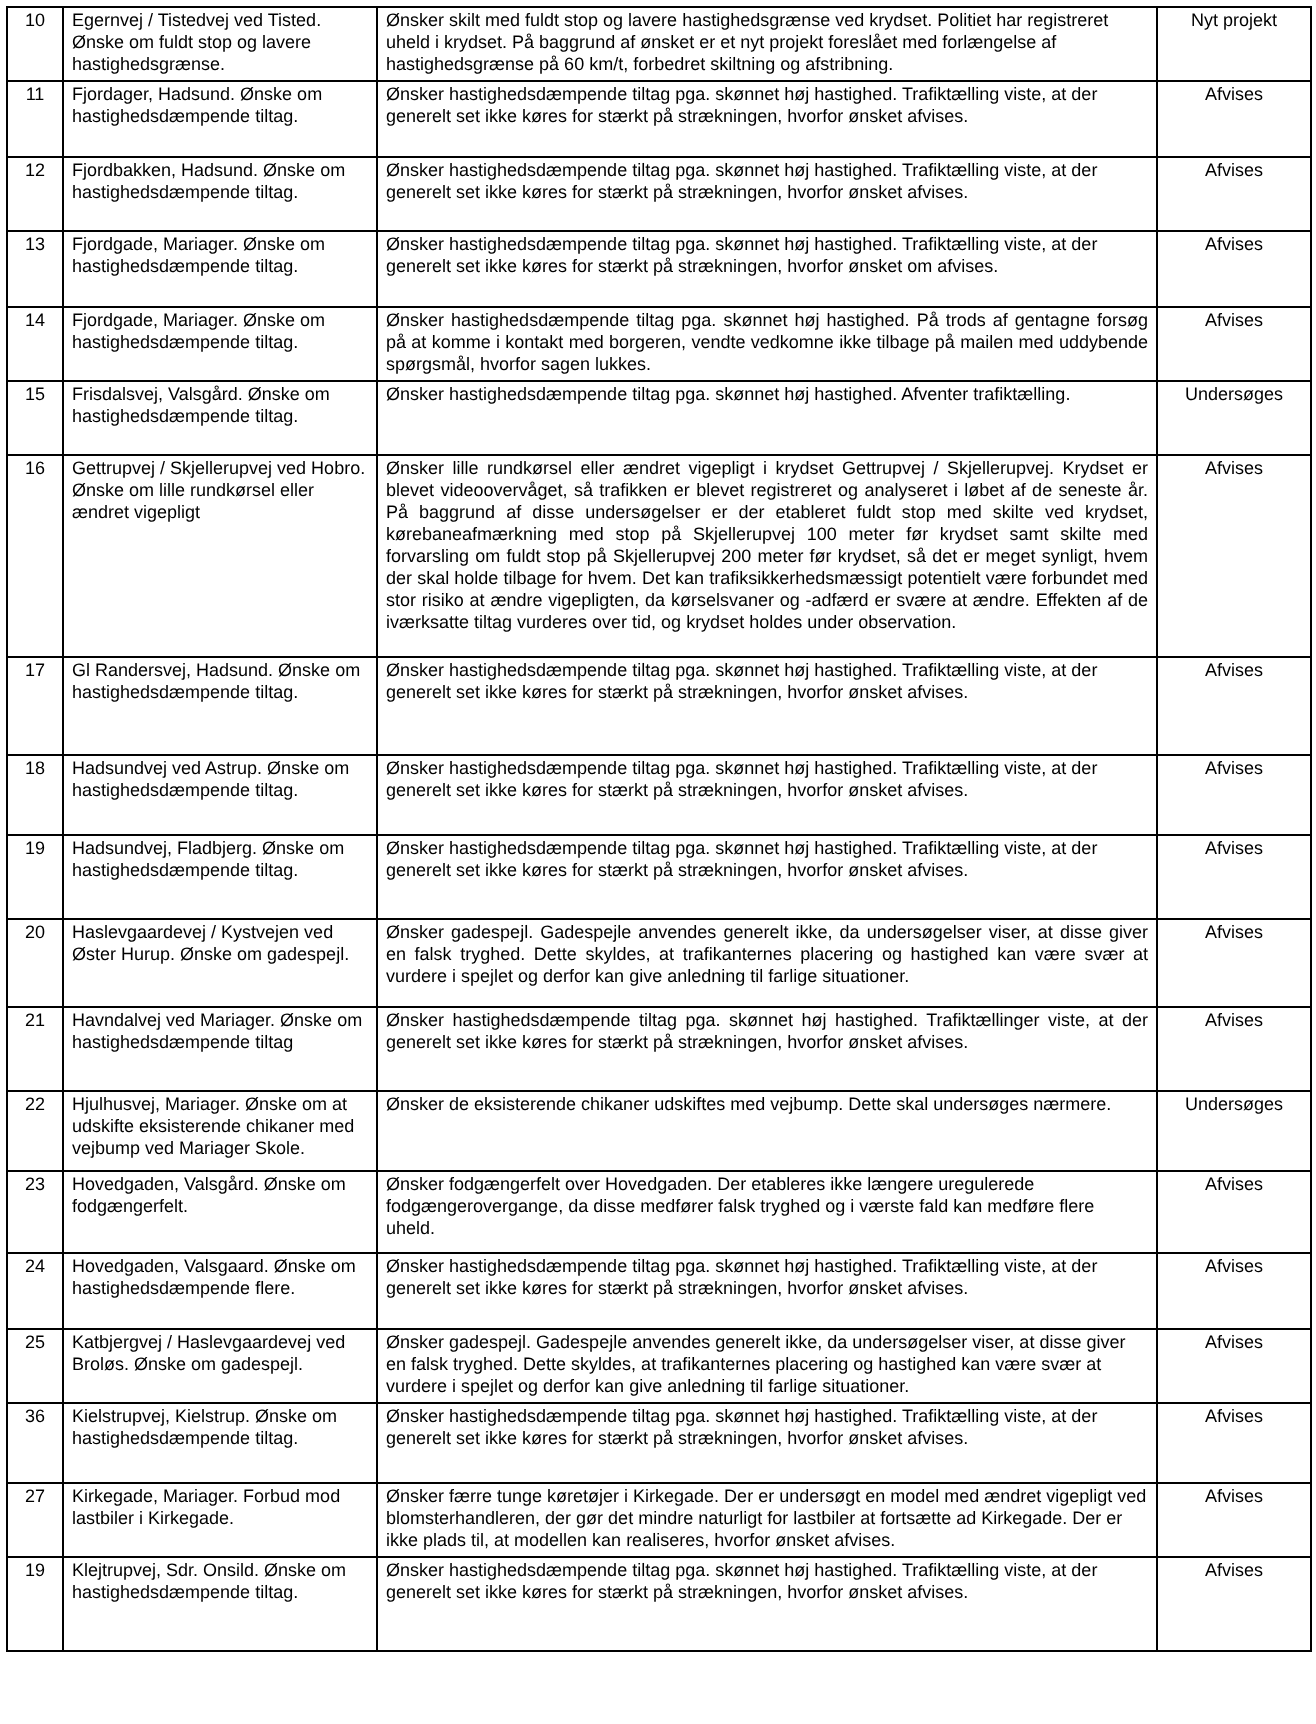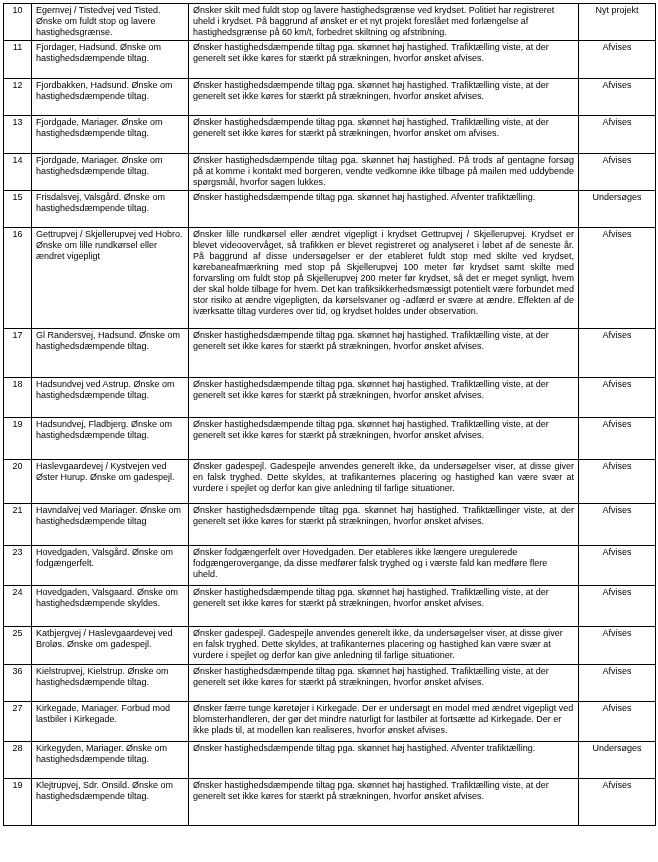--- a/index.html
+++ b/index.html
@@ -159,31 +159,37 @@
     <td class="cell-status">Afvises</td>
   </tr>
 
   <tr>
     <td class="cell-nr">21</td>
     <td class="cell-loc">Havndalvej ved Mariager. Ønske om hastighedsdæmpende tiltag</td>
     <td class="cell-desc">Ønsker hastighedsdæmpende tiltag pga. skønnet høj hastighed. Trafiktællinger viste, at der generelt set ikke køres for stærkt på strækningen, hvorfor ønsket afvises.</td>
     <td class="cell-status">Afvises</td>
   </tr>
 
+  <tr>
+    <td class="cell-nr">22</td>
+    <td class="cell-loc">Hjulhusvej, Mariager. Ønske om at udskifte eksisterende chikaner med vejbump ved Mariager Skole.</td>
+    <td class="cell-desc">Ønsker de eksisterende chikaner udskiftes med vejbump. Dette skal undersøges nærmere.</td>
+    <td class="cell-status">Undersøges</td>
+  </tr>
 
   <tr>
     <td class="cell-nr">23</td>
     <td class="cell-loc">Hovedgaden, Valsgård. Ønske om fodgængerfelt.</td>
     <td class="cell-desc">Ønsker fodgængerfelt over Hovedgaden. Der etableres ikke længere uregulerede fodgængerovergange, da disse medfører falsk tryghed og i værste fald kan medføre flere uheld.</td>
     <td class="cell-status">Afvises</td>
   </tr>
 
   <tr>
     <td class="cell-nr">24</td>
-    <td class="cell-loc">Hovedgaden, Valsgaard. Ønske om hastighedsdæmpende skyldes.</td>
+    <td class="cell-loc">Hovedgaden, Valsgaard. Ønske om hastighedsdæmpende flere.</td>
     <td class="cell-desc">Ønsker hastighedsdæmpende tiltag pga. skønnet høj hastighed. Trafiktælling viste, at der generelt set ikke køres for stærkt på strækningen, hvorfor ønsket afvises.</td>
     <td class="cell-status">Afvises</td>
   </tr>
 
   <tr>
     <td class="cell-nr">25</td>
     <td class="cell-loc">Katbjergvej / Haslevgaardevej ved Broløs. Ønske om gadespejl.</td>
     <td class="cell-desc">Ønsker gadespejl. Gadespejle anvendes generelt ikke, da undersøgelser viser, at disse giver en falsk tryghed. Dette skyldes, at trafikanternes placering og hastighed kan være svær at vurdere i spejlet og derfor kan give anledning til farlige situationer.</td>
     <td class="cell-status">Afvises</td>
   </tr>
@@ -195,26 +201,20 @@
     <td class="cell-status">Afvises</td>
   </tr>
 
   <tr>
     <td class="cell-nr">27</td>
     <td class="cell-loc">Kirkegade, Mariager. Forbud mod lastbiler i Kirkegade.</td>
     <td class="cell-desc">Ønsker færre tunge køretøjer i Kirkegade. Der er undersøgt en model med ændret vigepligt ved blomsterhandleren, der gør det mindre naturligt for lastbiler at fortsætte ad Kirkegade. Der er ikke plads til, at modellen kan realiseres, hvorfor ønsket afvises.</td>
     <td class="cell-status">Afvises</td>
   </tr>
 
-  <tr>
-    <td class="cell-nr">28</td>
-    <td class="cell-loc">Kirkegyden, Mariager. Ønske om hastighedsdæmpende tiltag.</td>
-    <td class="cell-desc">Ønsker hastighedsdæmpende tiltag pga. skønnet høj hastighed. Afventer trafiktælling.</td>
-    <td class="cell-status">Undersøges</td>
-  </tr>
 
   <tr>
     <td class="cell-nr">19</td>
     <td class="cell-loc">Klejtrupvej, Sdr. Onsild. Ønske om hastighedsdæmpende tiltag.</td>
     <td class="cell-desc">Ønsker hastighedsdæmpende tiltag pga. skønnet høj hastighed. Trafiktælling viste, at der generelt set ikke køres for stærkt på strækningen, hvorfor ønsket afvises.</td>
     <td class="cell-status">Afvises</td>
   </tr>
 </tbody>
 </table>
 

